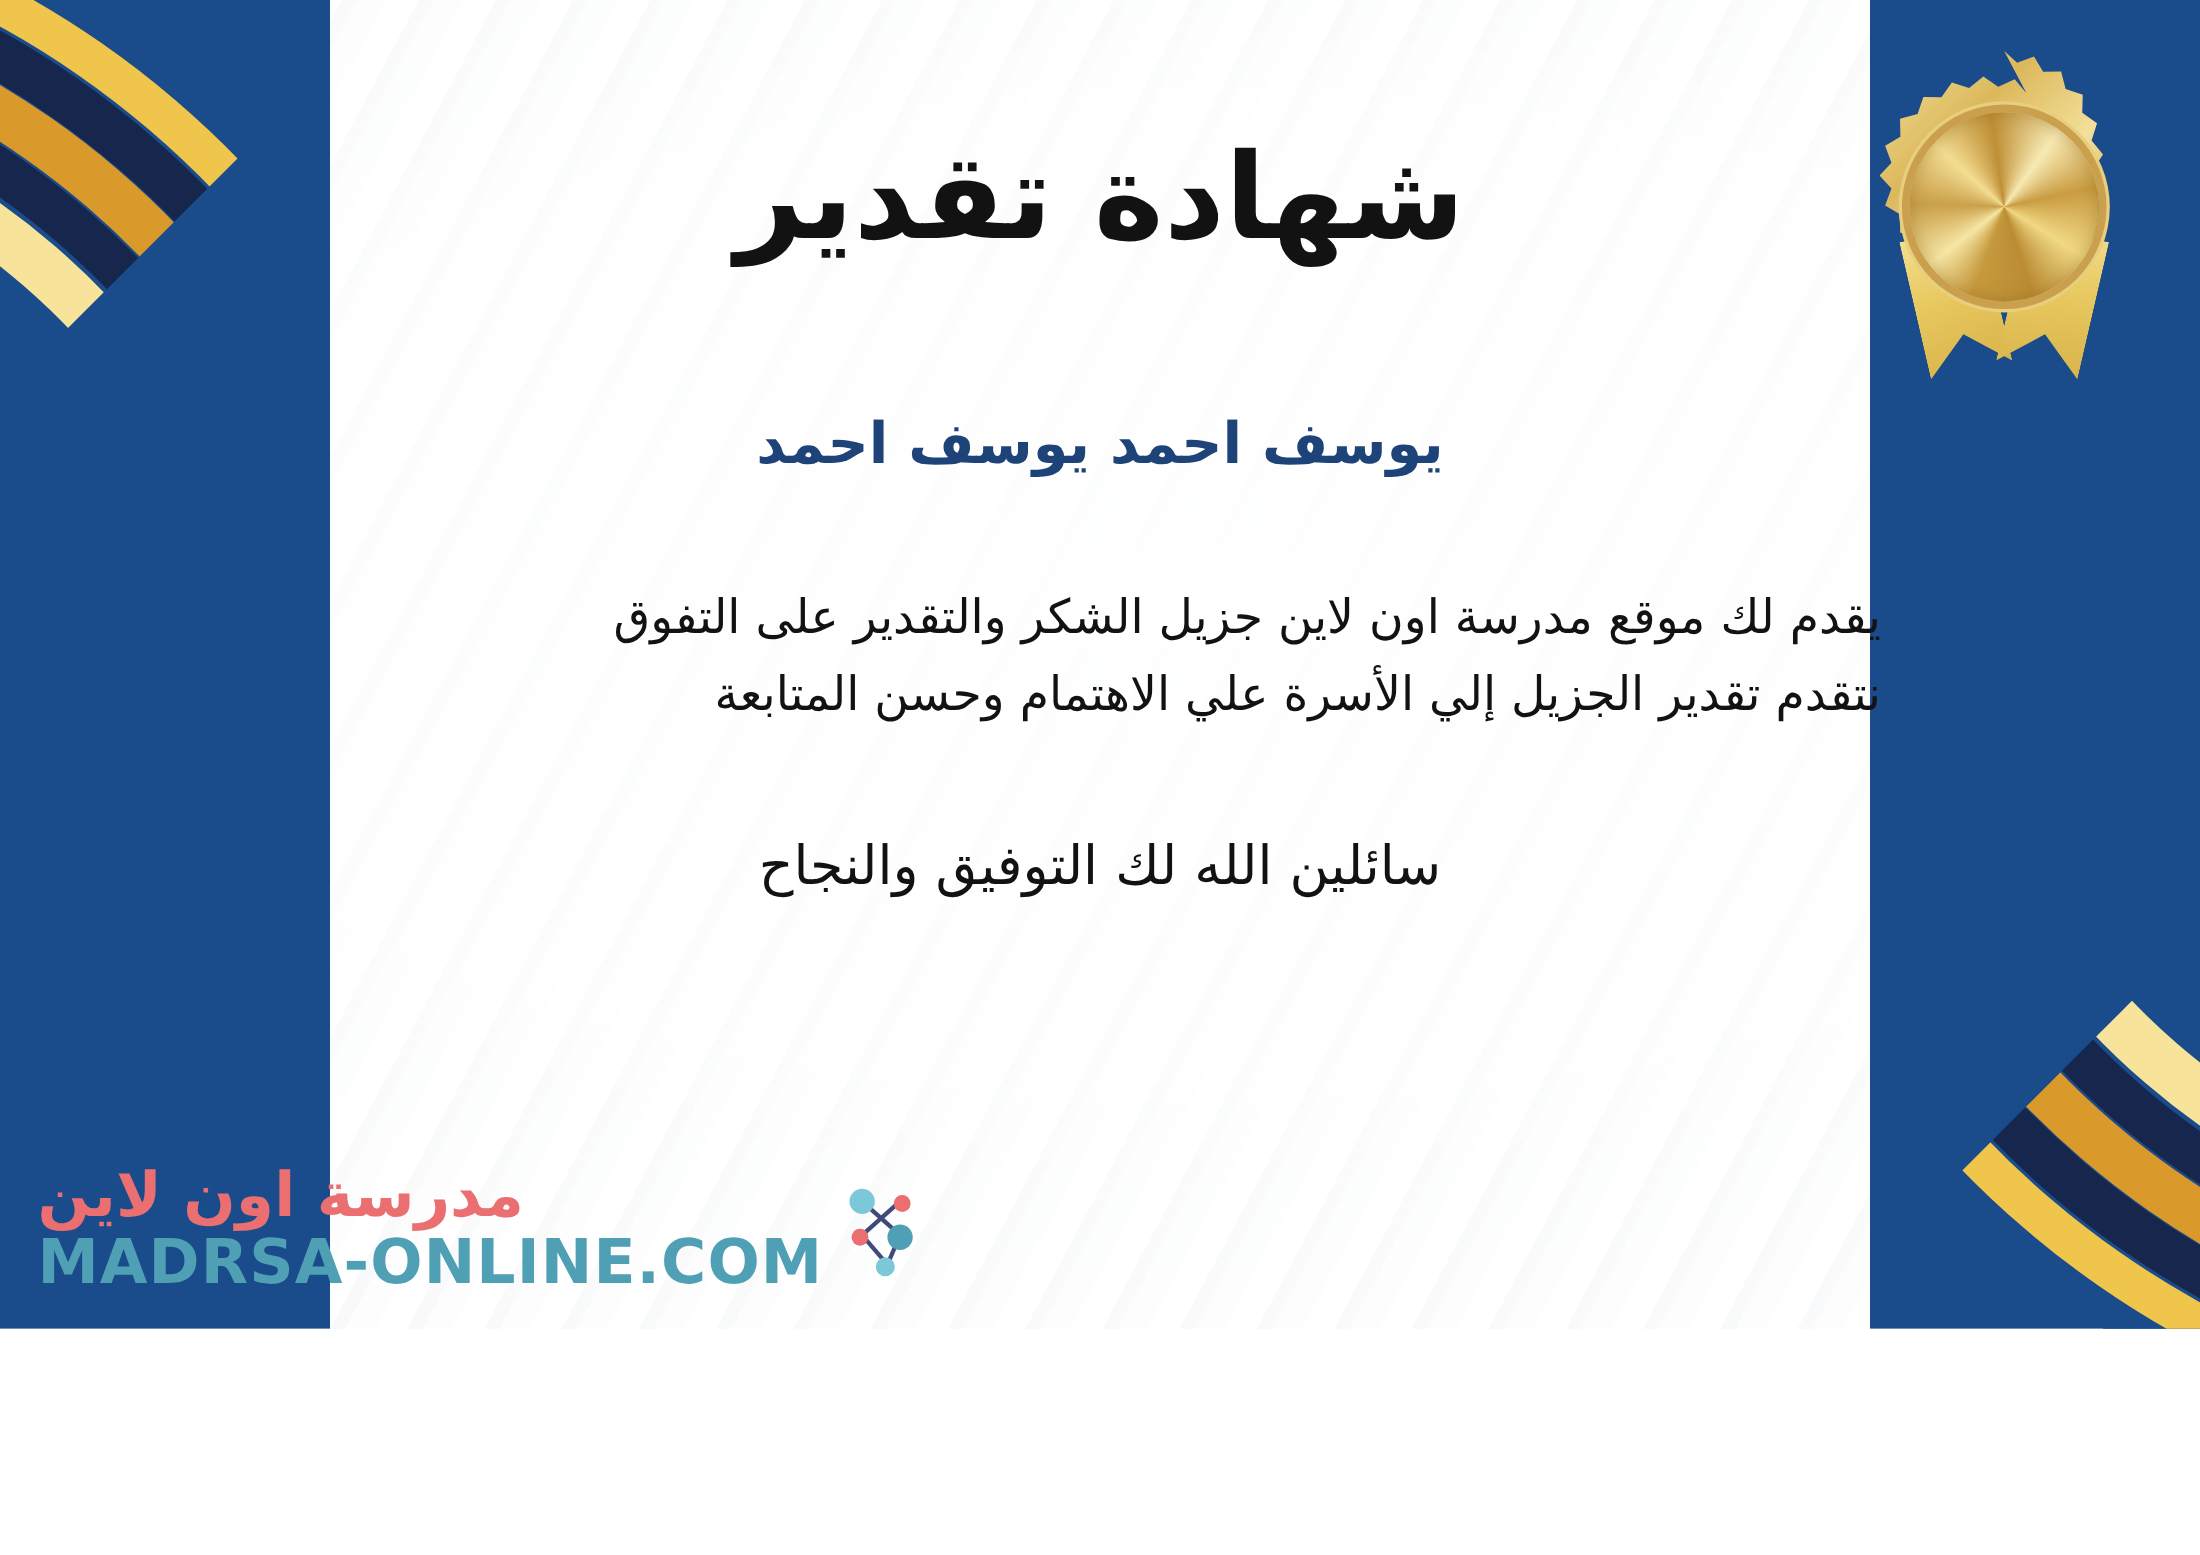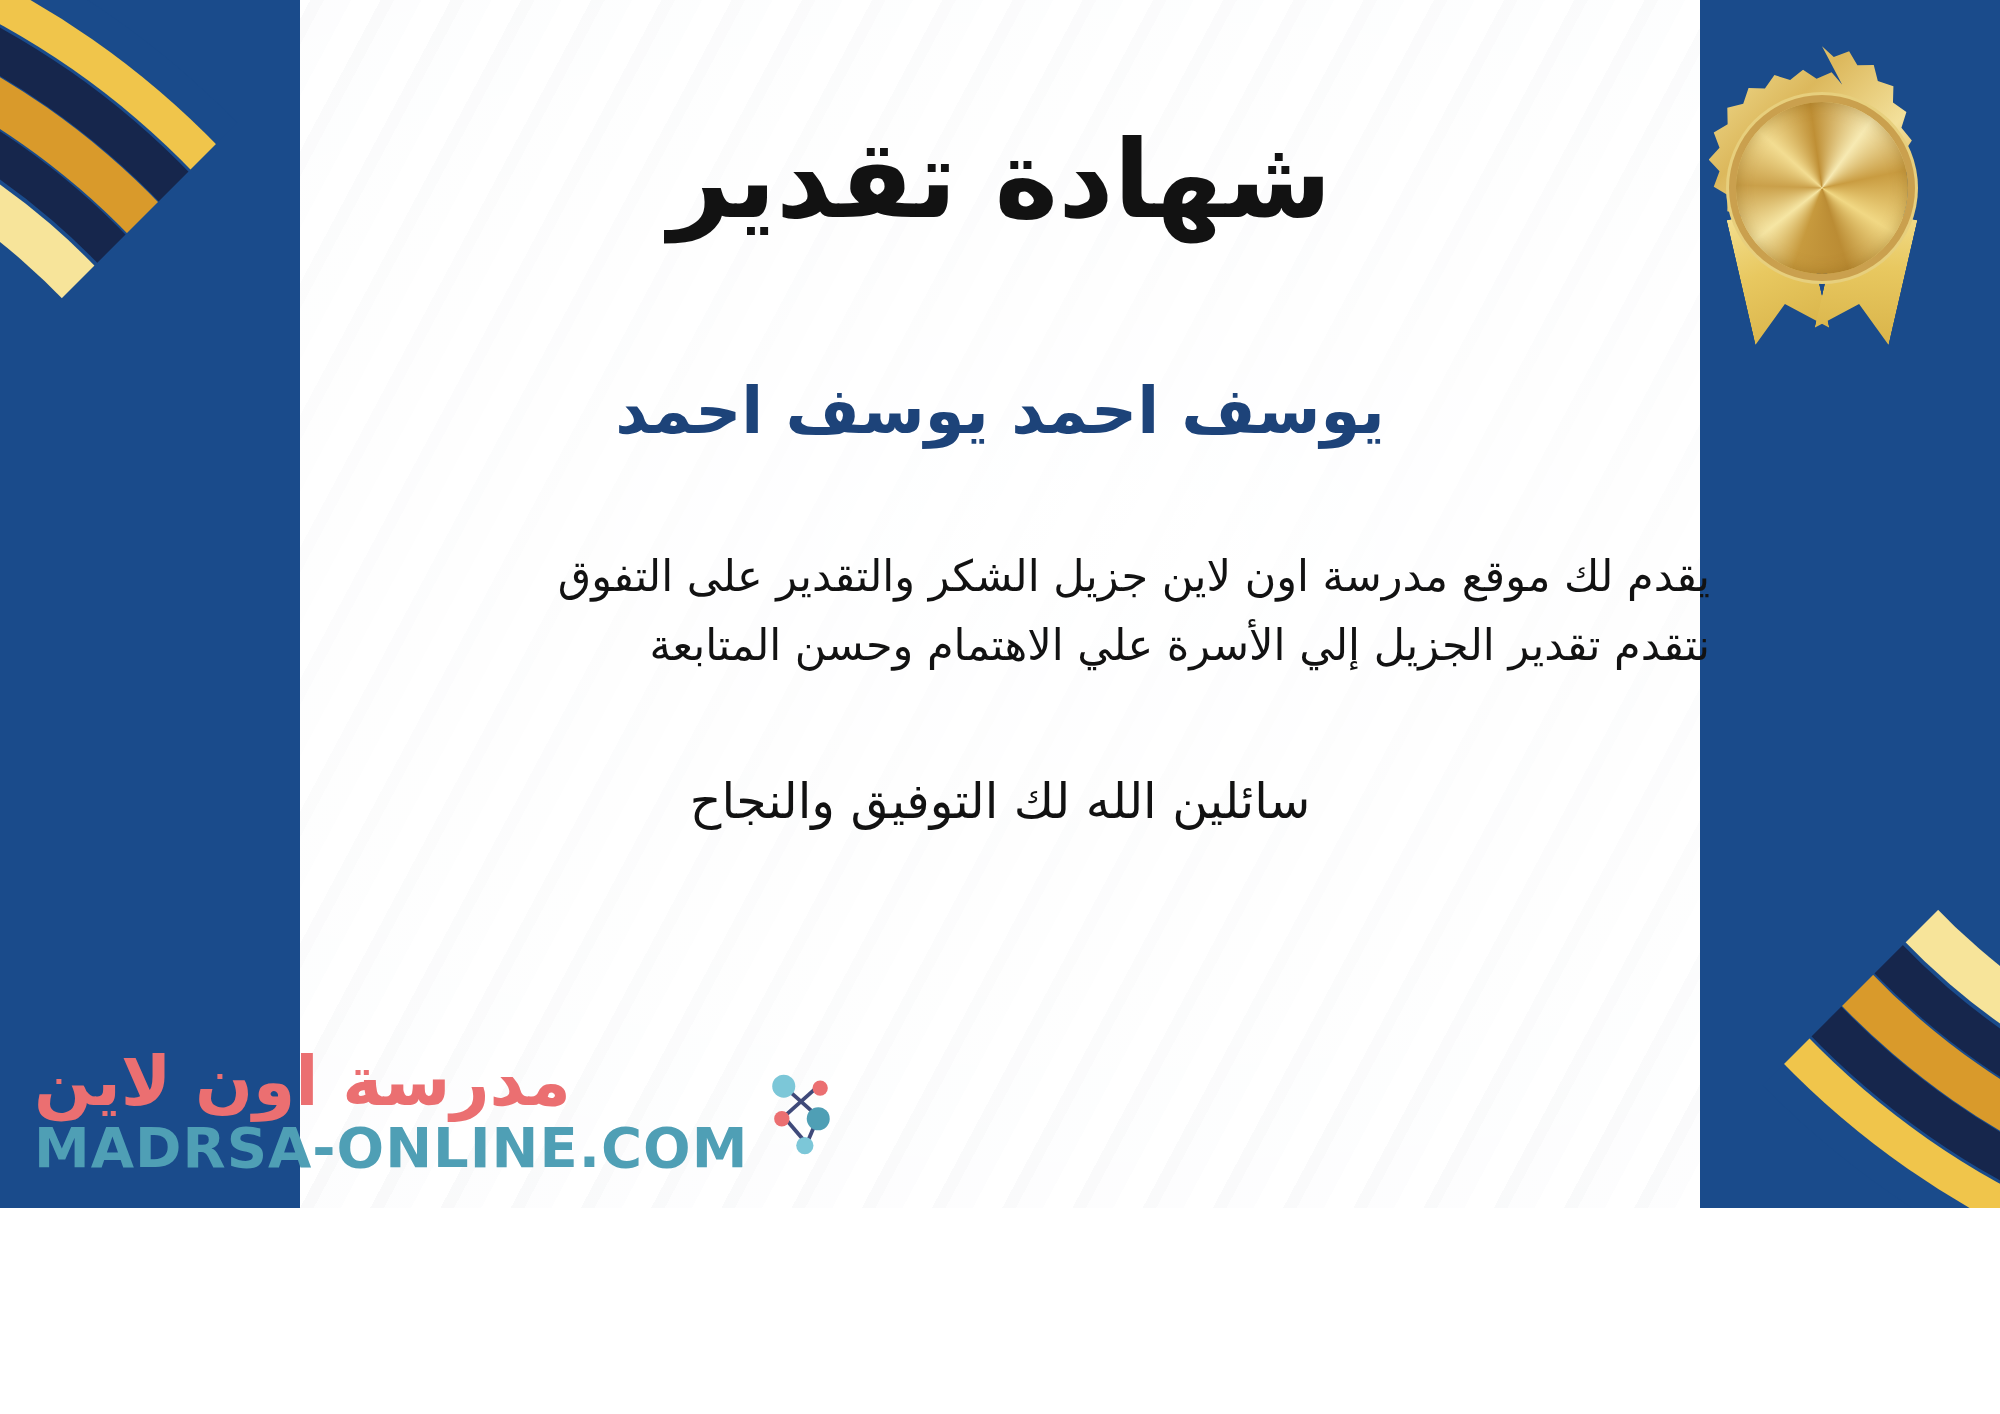--- a/index.html
+++ b/index.html
@@ -110,21 +110,21 @@
     font-size:108px;
     font-weight:700;
     color:#121212;
     letter-spacing:2px;
     line-height:1.12;
     text-align:center;
     white-space:nowrap;
   }
   .recipient{
     margin-top:132px;
-    font-size:64px;
+    font-size:52px;
     font-weight:700;
     color:var(--navy-text);
     text-align:center;
     line-height:1.2;
     white-space:nowrap;
   }
   .body-block{
     margin-top:92px;
     width:1420px;
     text-align:right;
@@ -151,21 +151,21 @@
   .logo{
     position:absolute;
     left:34px; bottom:28px;
     z-index:10;
     display:flex; align-items:center; gap:14px;
     direction:ltr;
   }
   .logo-text{ display:flex; flex-direction:column; align-items:flex-start; }
   .logo-ar{
     direction:rtl;
-    font-size:68px; font-weight:700; color:var(--coral);
+    font-size:56px; font-weight:700; color:var(--coral);
     line-height:1.05; letter-spacing:0px;
   }
   .logo-en{
     font-size:56px; font-weight:700; color:var(--teal);
     letter-spacing:1px; line-height:1.12;
   }
   .logo-mark{ width:78px; height:92px; flex:none; }
 </style>
 </head>
 <body>

